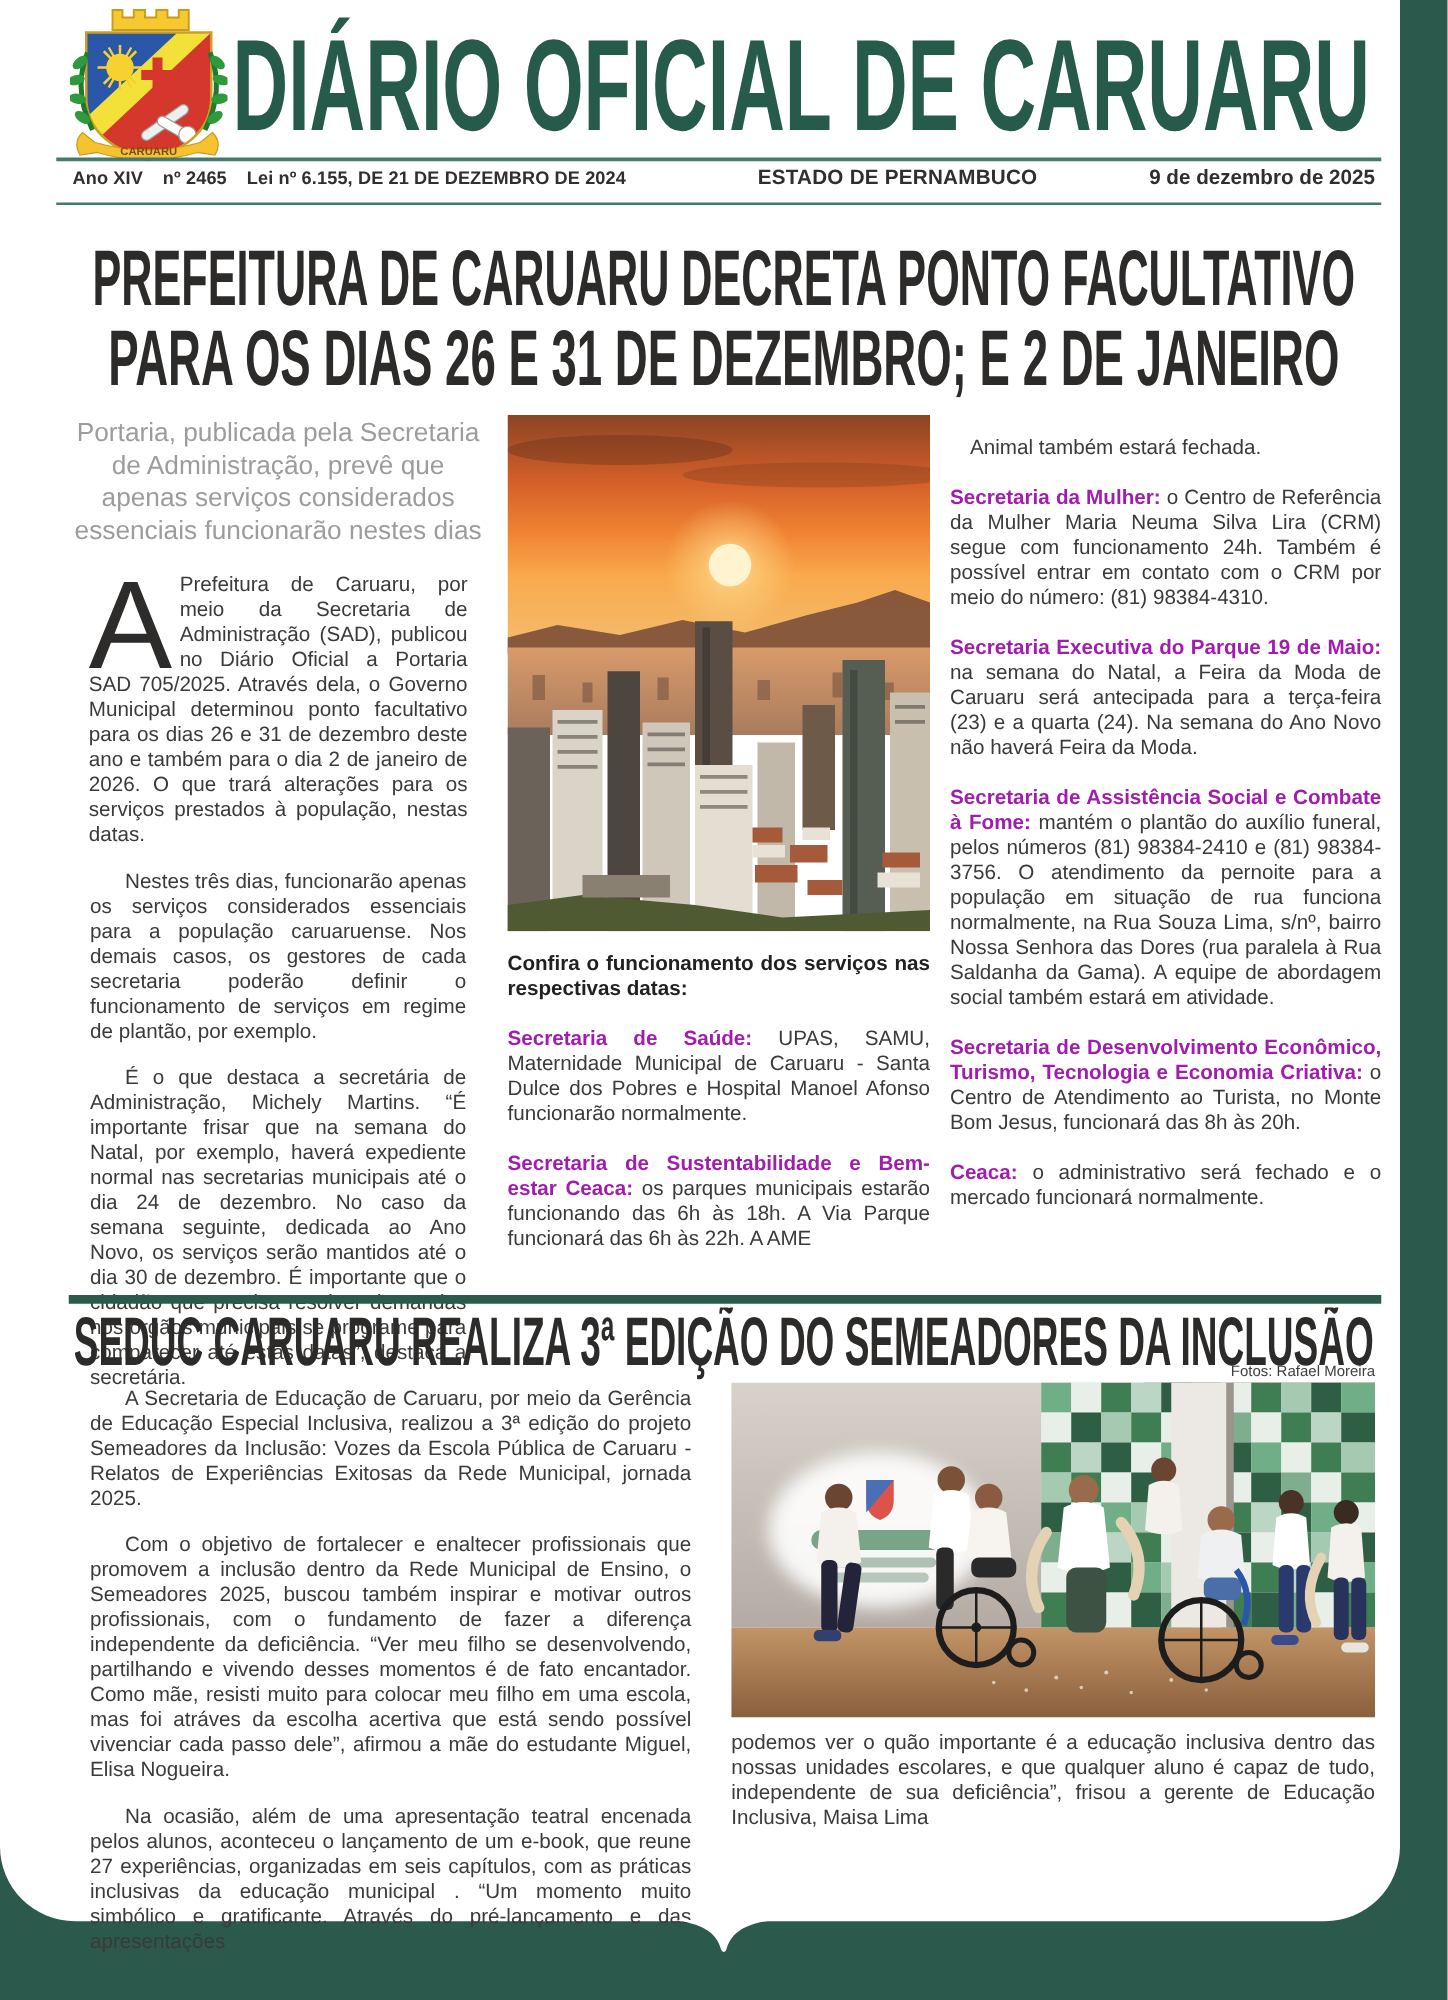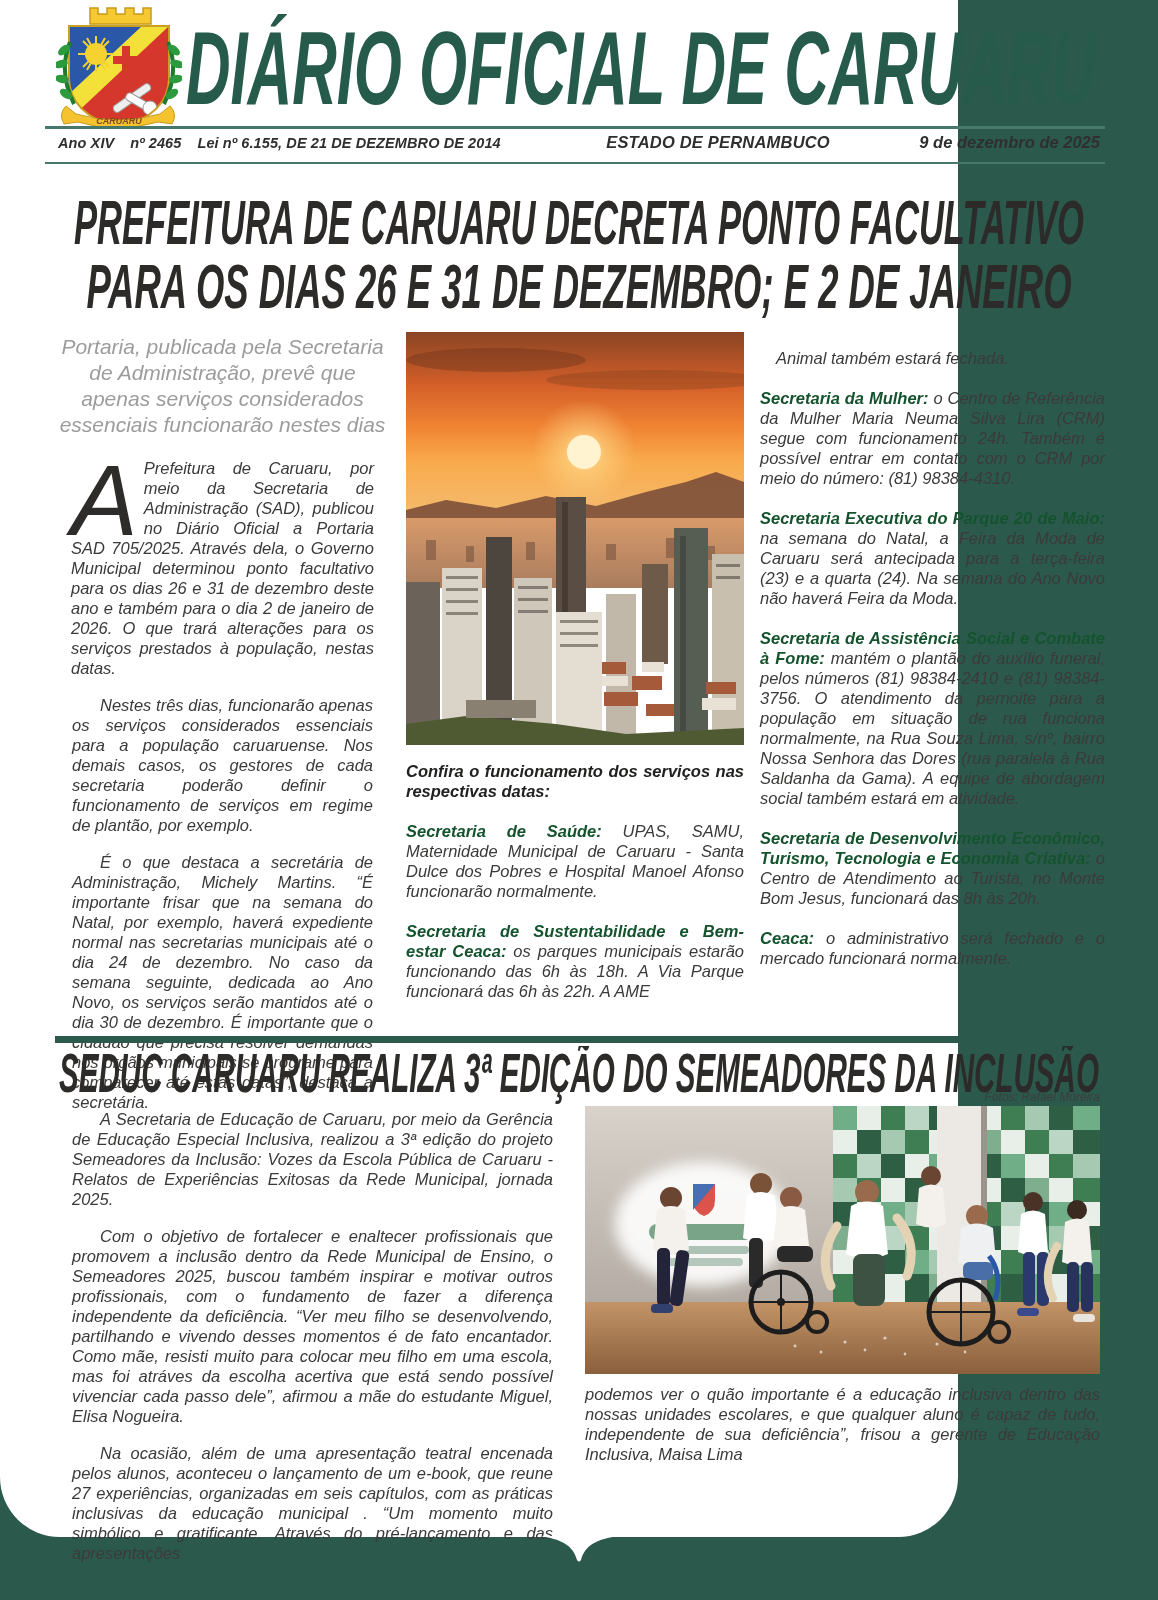--- a/index.html
+++ b/index.html
@@ -3,22 +3,22 @@
 <meta charset="utf-8">
 <style>
   html,body{margin:0;padding:0;}
   body{
     width:1158px;height:1600px;position:relative;
     background:#2b5a4d;
     font-family:"Liberation Sans", sans-serif;
     -webkit-font-smoothing:antialiased;
   }
   .sheet{
-    position:absolute;left:0;top:0;width:958px;height:1537px;
-    background:#ffffff;border-radius:0 0 60px 60px;overflow:visible;font-style:italic;
+    position:absolute;left:0;top:0;width:1120px;height:1537px;
+    background:#ffffff;border-radius:0 0 60px 60px;overflow:visible;
   }
   .abs{position:absolute;}
   
   .rule{background:#47786c;}
   .meta-row{
     left:58px;top:133px;width:1042px;height:26px;
     display:flex;justify-content:space-between;align-items:baseline;
     color:#2f2f2f;font-weight:bold;
   }
   .meta-left{font-size:14.5px;letter-spacing:.1px;}
@@ -35,21 +35,21 @@
     font-size:21px;line-height:26px;color:#9c9c9c;text-align:center;
     margin:2px 0 20px 0;
   }
   .dropcap{
     float:left;font-size:100px;line-height:76px;font-weight:400;color:#2d2c2b;
     margin:4px 6px 0 0;
   }
   p.ind{text-indent:28px;margin:17px;}
   p.noind{margin:16px;}
   .blk{margin:20px 0 0 0;}
-  .blk b{color:#14532d;}
+  .blk b{color:#a21caf;}
   .col2-heading{font-weight:bold;color:#222120;margin:16px 0 0 0;}
   .photo-credit{font-size:12px;color:#3d3d3d;text-align:right;}
   .caption-col p{margin:0;}
   svg text{font-family:"Liberation Sans", sans-serif;}
 </style>
 </head>
 <body>
 
 <div class="sheet">
 
@@ -115,21 +115,21 @@
   </svg>
 
   <svg class="abs" style="left:186px;top:14px;" width="920" height="104" viewBox="0 0 920 104">
     <text x="0" y="90" font-size="104" font-weight="bold" fill="#265a4b" textLength="910" lengthAdjust="spacingAndGlyphs">DIÁRIO OFICIAL DE CARUARU</text>
   </svg>
 
   <div class="abs rule" style="left:45px;top:126px;width:1060px;height:3px;"></div>
 
   <div class="abs meta-row">
     <span class="meta-left">
-      <span>Ano XIV</span><span>nº 2465</span><span>Lei nº 6.155, DE 21 DE DEZEMBRO DE 2014</span>
+      <span>Ano XIV</span><span>nº 2465</span><span>Lei nº 6.155, DE 21 DE DEZEMBRO DE 2024</span>
     </span>
     <span class="meta-center">ESTADO DE PERNAMBUCO</span>
     <span class="meta-right">9 de dezembro de 2025</span>
   </div>
 
   <div class="abs rule" style="left:45px;top:162px;width:1060px;height:2px;"></div>
 
   <svg class="abs" style="left:39px;top:194px;" width="1080" height="124" viewBox="0 0 1080 124">
     <text x="540" y="50" font-size="63" font-weight="bold" fill="#2c2b29" text-anchor="middle" textLength="1010" lengthAdjust="spacingAndGlyphs">PREFEITURA DE CARUARU DECRETA PONTO FACULTATIVO</text>
     <text x="540" y="114" font-size="63" font-weight="bold" fill="#2c2b29" text-anchor="middle" textLength="985" lengthAdjust="spacingAndGlyphs">PARA OS DIAS 26 E 31 DE DEZEMBRO; E 2 DE JANEIRO</text>
@@ -229,21 +229,21 @@
       </svg>
 
       <p class="col2-heading">Confira o funcionamento dos serviços nas respectivas datas:</p>
       <p class="blk"><b>Secretaria de Saúde:</b><span> UPAS, SAMU, Maternidade Municipal de Caruaru - Santa Dulce dos Pobres e Hospital Manoel Afonso funcionarão normalmente.</span></p>
       <p class="blk"><b>Secretaria de Sustentabilidade e Bem-estar Ceaca:</b><span> os parques municipais estarão funcionando das 6h às 18h. A Via Parque funcionará das 6h às 22h. A AME</span></p>
     </div>
 
     <div class="col3 bodytxt">
       <p class="noind">Animal também estará fechada.</p>
       <p class="blk"><b>Secretaria da Mulher:</b><span> o Centro de Referência da Mulher Maria Neuma Silva Lira (CRM) segue com funcionamento 24h. Também é possível entrar em contato com o CRM por meio do número: (81) 98384-4310.</span></p>
-      <p class="blk"><b>Secretaria Executiva do Parque 20 de Maio:</b><span> na semana do Natal, a Feira da Moda de Caruaru será antecipada para a terça-feira (23) e a quarta (24). Na semana do Ano Novo não haverá Feira da Moda.</span></p>
+      <p class="blk"><b>Secretaria Executiva do Parque 19 de Maio:</b><span> na semana do Natal, a Feira da Moda de Caruaru será antecipada para a terça-feira (23) e a quarta (24). Na semana do Ano Novo não haverá Feira da Moda.</span></p>
       <p class="blk"><b>Secretaria de Assistência Social e Combate à Fome:</b><span> mantém o plantão do auxílio funeral, pelos números (81) 98384-2410 e (81) 98384-3756. O atendimento da pernoite para a população em situação de rua funciona normalmente, na Rua Souza Lima, s/nº, bairro Nossa Senhora das Dores (rua paralela à Rua Saldanha da Gama). A equipe de abordagem social também estará em atividade.</span></p>
       <p class="blk"><b>Secretaria de Desenvolvimento Econômico, Turismo, Tecnologia e Economia Criativa:</b><span> o Centro de Atendimento ao Turista, no Monte Bom Jesus, funcionará das 8h às 20h.</span></p>
       <p class="blk"><b>Ceaca:</b><span> o administrativo será fechado e o mercado funcionará normalmente.</span></p>
     </div>
   </div>
 
   <div class="abs" style="left:55px;top:1036px;width:1050px;height:7px;background:#2b5a4d;"></div>
 
   <svg class="abs" style="left:39px;top:1046px;" width="1080" height="58" viewBox="0 0 1080 58">
     <text x="540" y="46" font-size="55" font-weight="bold" fill="#2c2b29" text-anchor="middle" textLength="1040" lengthAdjust="spacingAndGlyphs">SEDUC CARUARU REALIZA 3ª EDIÇÃO DO SEMEADORES DA INCLUSÃO</text>

